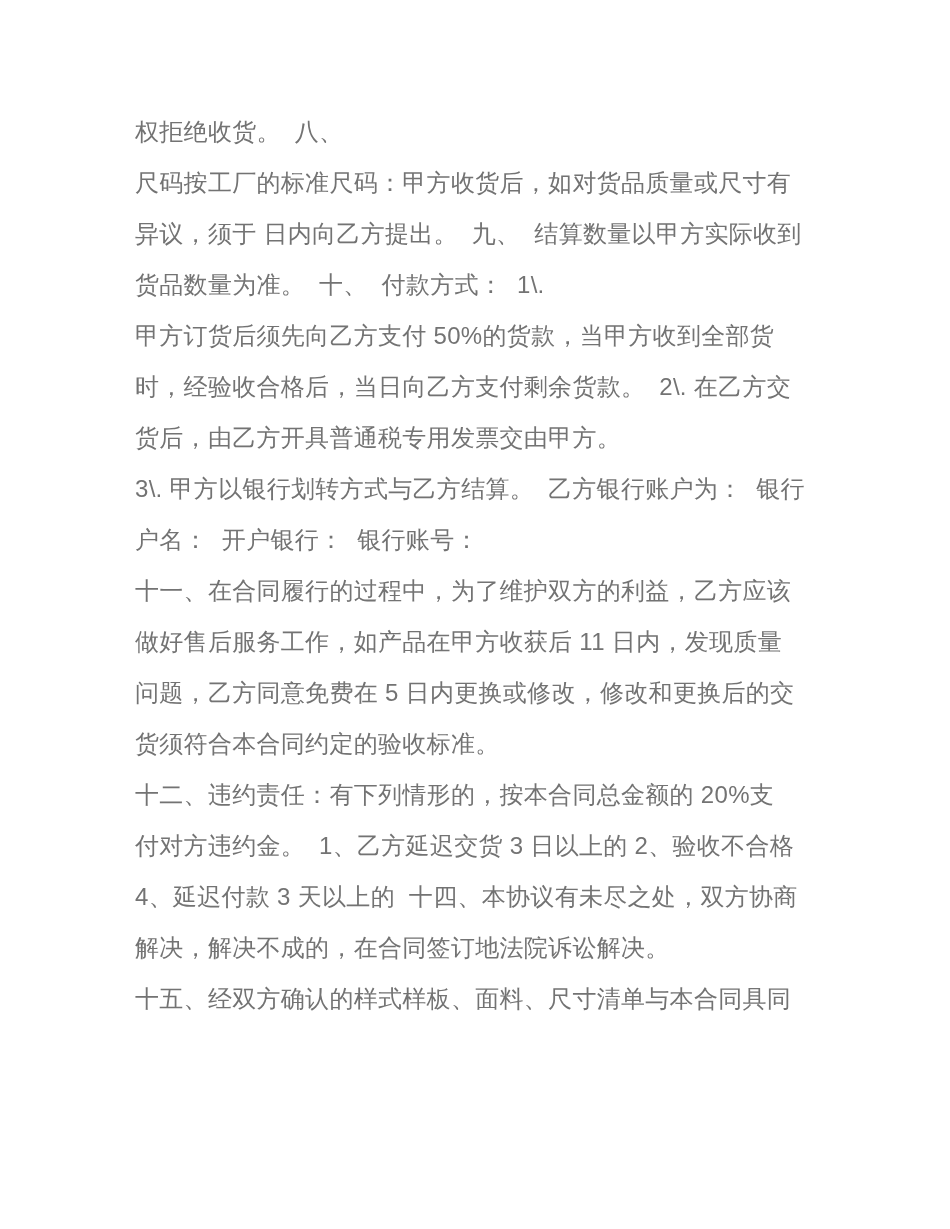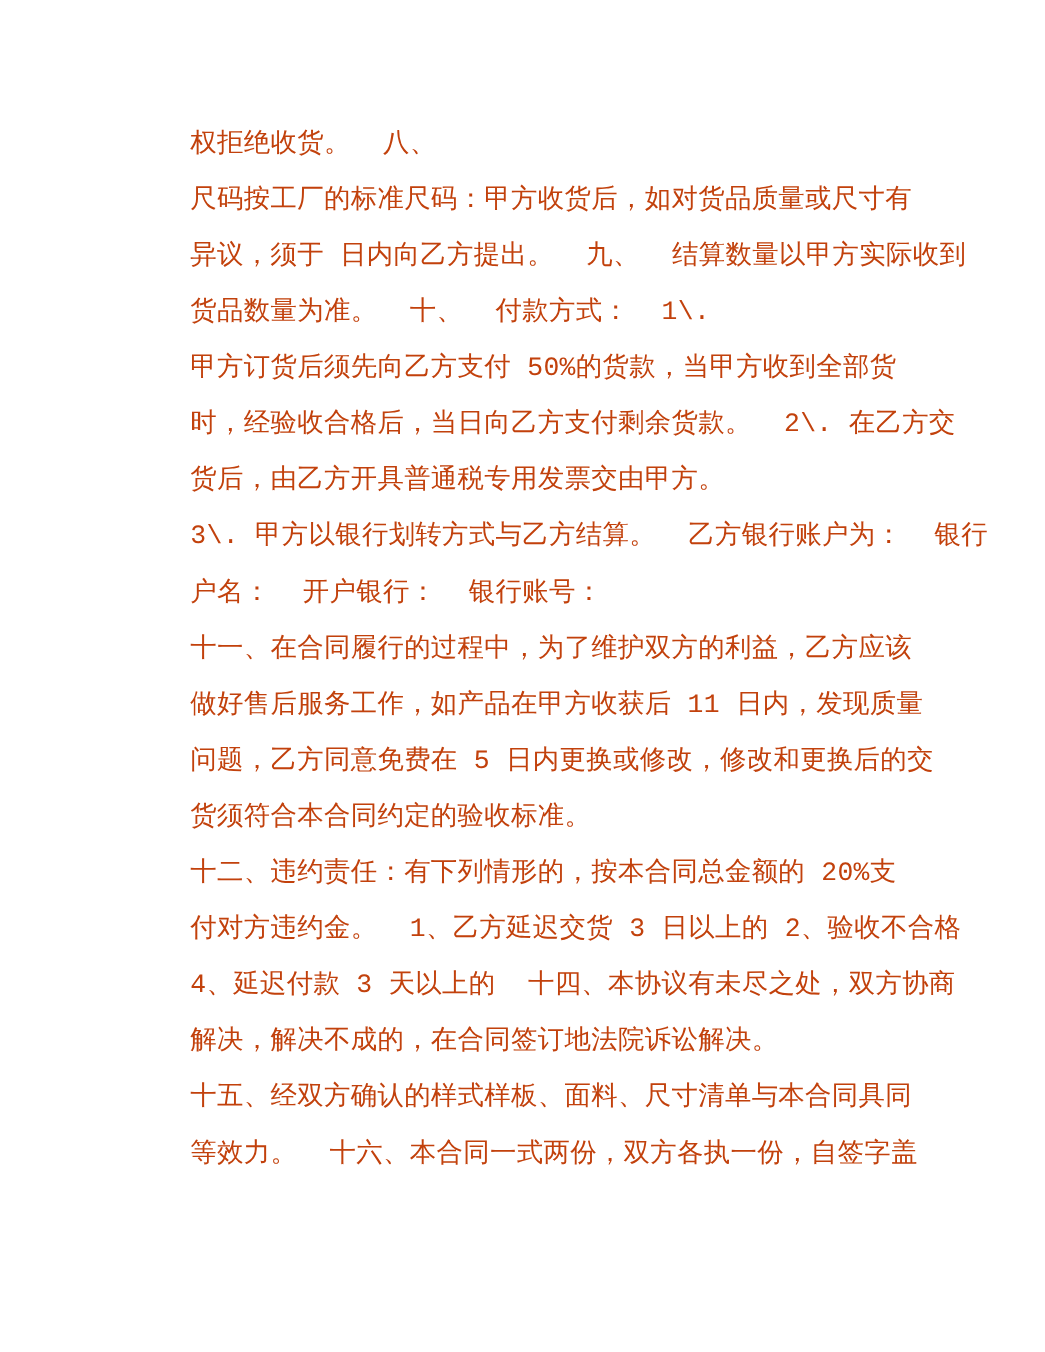--- a/index.html
+++ b/index.html
@@ -10,26 +10,25 @@
   .page {
     position: relative;
     width: 950px;
     height: 1229px;
     background: #ffffff;
     box-sizing: border-box;
     padding: 106px 90px 0 135px;
     overflow: hidden;
   }
   .doc-text {
-    font-family: Liberation Mono, monospace;
+    font-family: Liberation Sans, sans-serif;
     font-size: 24px;
     line-height: 51px;
-    color: #c2410c;
+    color: #737373;
     letter-spacing: 0.3px;
-    margin-left: 38px;
   }
   .line {
     white-space: pre;
     height: 51px;
   }
 </style>
 </head>
 <body>
 
 <div class="page">
@@ -45,15 +44,14 @@
     <div class="line">户名：  开户银行：  银行账号：</div>
     <div class="line">十一、在合同履行的过程中，为了维护双方的利益，乙方应该</div>
     <div class="line">做好售后服务工作，如产品在甲方收获后 11 日内，发现质量</div>
     <div class="line">问题，乙方同意免费在 5 日内更换或修改，修改和更换后的交</div>
     <div class="line">货须符合本合同约定的验收标准。</div>
     <div class="line">十二、违约责任：有下列情形的，按本合同总金额的 20%支</div>
     <div class="line">付对方违约金。  1、乙方延迟交货 3 日以上的 2、验收不合格</div>
     <div class="line">4、延迟付款 3 天以上的  十四、本协议有未尽之处，双方协商</div>
     <div class="line">解决，解决不成的，在合同签订地法院诉讼解决。</div>
     <div class="line">十五、经双方确认的样式样板、面料、尺寸清单与本合同具同</div>
-    <div class="line">等效力。  十六、本合同一式两份，双方各执一份，自签字盖</div>
   </div>
 </div>
 
 </body></html>

